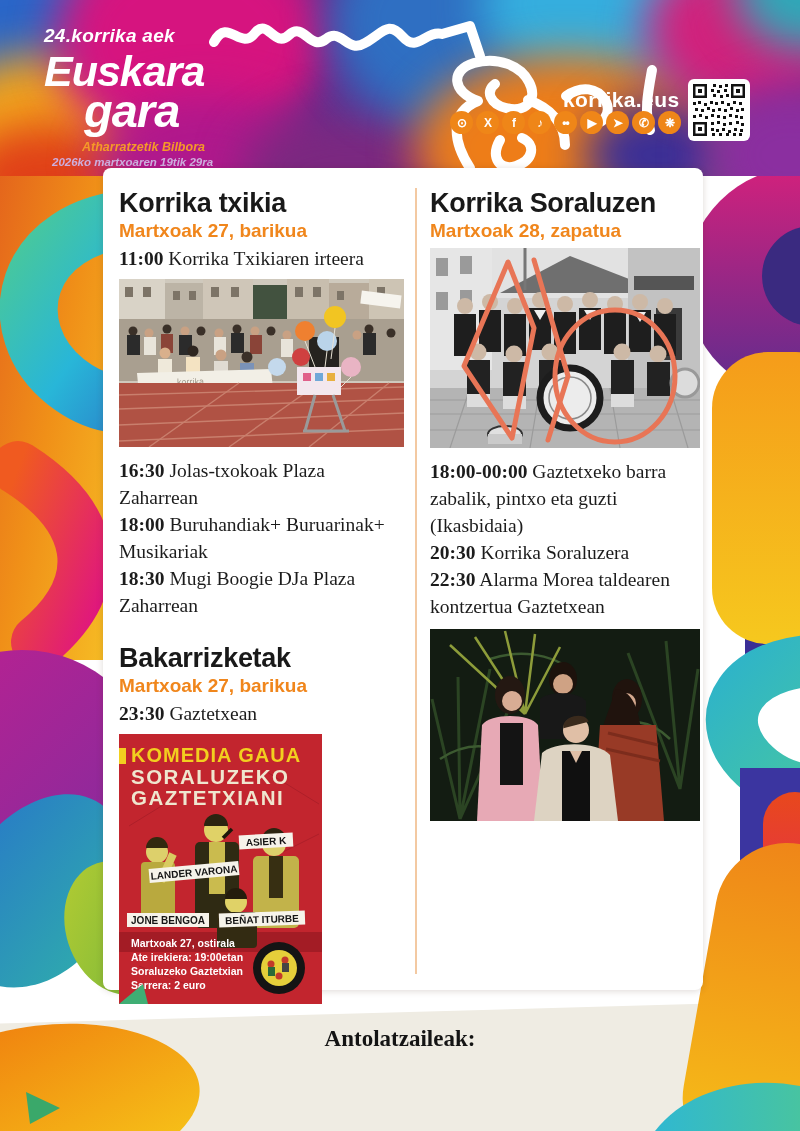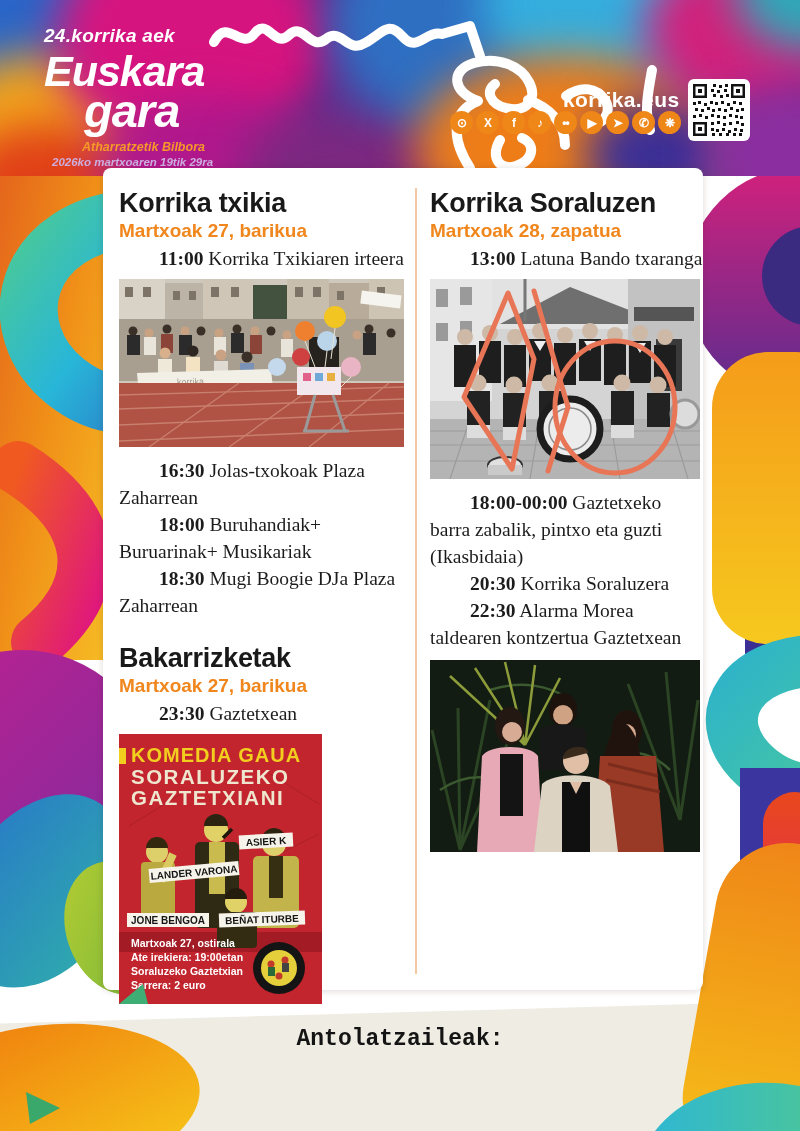--- a/index.html
+++ b/index.html
@@ -31,27 +31,27 @@
 
   
   .card{position:absolute;left:103px;top:168px;width:600px;height:822px;background:#ffffff;border-radius:8px;z-index:3;box-shadow:0 1px 7px rgba(70,40,20,.18);}
   .divider{position:absolute;left:312px;top:20px;width:2px;height:786px;background:#f3c9a2;}
   .col{position:absolute;top:22px;}
   .col-left{left:16px;width:288px;}
   .col-right{left:327px;width:276px;}
   h2{margin:0;font-size:27px;line-height:1.02;font-weight:800;color:#191919;letter-spacing:-.3px;}
   h3.date{margin:3px 0 4px;font-size:19px;line-height:1.08;font-weight:700;color:#f0861c;}
   .ev{margin:0;font-family:"Liberation Serif",serif;font-size:19.5px;line-height:27px;color:#1c1c1c;}
-  .ev b{font-weight:700;margin-left:40px;}
+  .ev b{font-weight:700;}
   .photo{display:block;margin:7px 0 10px;}
   .mt{margin-top:9px;}
   .h2b{margin-top:26px;}
 
   
-  footer{position:absolute;left:0;top:1026px;width:800px;text-align:center;z-index:2;font-family:Liberation Mono, monospace;color:#141414;}
+  footer{position:absolute;left:0;top:1026px;width:800px;text-align:center;z-index:2;font-family:Liberation Serif, serif;color:#141414;}
   .f-label{font-size:23px;font-weight:700;}
   .f-text{font-size:23px;margin-top:4px;}
 </style>
 </head>
 <body>
 
 <div class="page">
 
   <div class="cream-band"></div>
 
@@ -393,21 +393,20 @@
           <rect x="149" y="233" width="7" height="9" fill="#2a6a38"></rect>
             <rect x="163" y="229" width="7" height="9" fill="#444"></rect>
         </g>
         <polygon points="0,270 24,250 29,270" fill="#3fae74"></polygon>
       </svg>
     </section>
 
     <section class="col col-right">
       <h2>Korrika Soraluzen</h2>
       <h3 class="date">Martxoak 28, zapatua</h3>
-      <p class="ev"><b>13:00</b> <span>Latuna Bando txaranga</span></p>
 
       <svg class="photo" width="270" height="200" viewBox="0 0 270 200">
         <rect width="270" height="200" fill="#d4d4d4"></rect>
         <rect x="0" y="0" width="270" height="50" fill="#e2e2e2"></rect>
         <polygon points="70,45 140,8 235,45 70,45" fill="#6f6f6f"></polygon>
         <rect x="0" y="0" width="62" height="122" fill="#e6e6e6"></rect>
         <g fill="#9a9a9a">
             <rect x="6" y="10" width="12" height="18"></rect>
             <rect x="30" y="8" width="12" height="18"></rect>
             <rect x="6" y="44" width="12" height="18"></rect>

